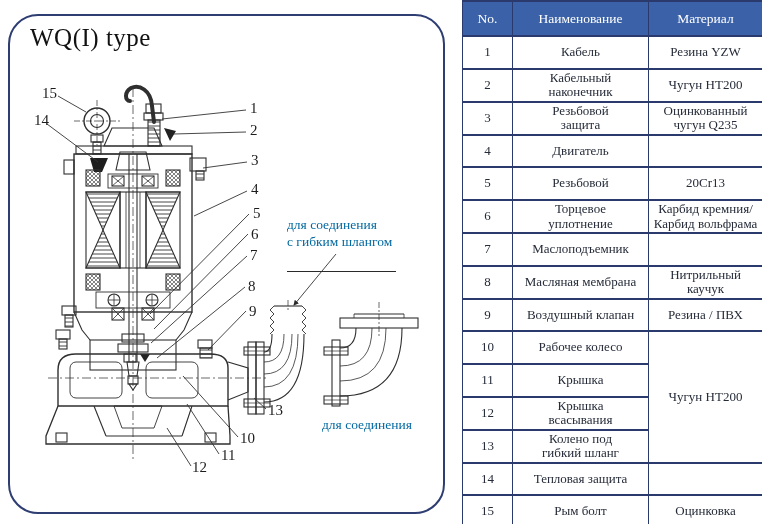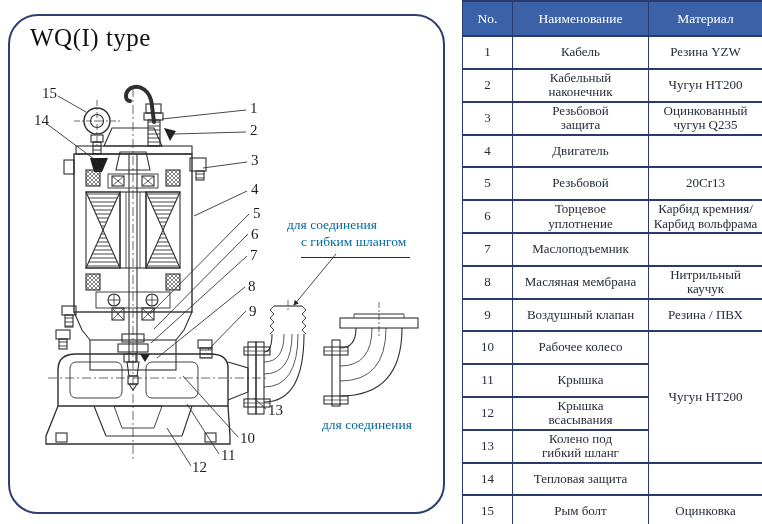--- a/index.html
+++ b/index.html
@@ -6,21 +6,21 @@
   .screen{position:relative;width:762px;height:524px;background:#fff;overflow:hidden;
           font-family:"Liberation Serif", serif;}
   
   .panel{position:absolute;left:8px;top:14px;width:433px;height:496px;
          border:2px solid #2e3e72;border-radius:30px;background:#fff;}
   .diagram-title{position:absolute;left:30px;top:24px;font-size:25px;color:#111;
                  letter-spacing:.5px;}
   svg.draw{position:absolute;left:0;top:0;width:762px;height:524px;pointer-events:none;}
   .callout{position:absolute;font-size:15px;color:#1c1c1c;line-height:1;}
   .caption{position:absolute;font-size:13.5px;color:#0369a1;line-height:1.25;}
-  .caption .ul{border-bottom:1.2px solid #2a2a2a;padding-bottom:6px;padding-right:4px;margin-left:14px;}
+  .caption .ul{border-bottom:1.2px solid #2a2a2a;padding-bottom:20px;padding-right:4px;}
   
   table.spec{position:absolute;left:462px;top:0;width:300px;height:524px;
              border-collapse:collapse;table-layout:fixed;font-size:13px;color:#252b38;}
   table.spec col.c-no{width:50px;} table.spec col.c-name{width:136px;} table.spec col.c-mat{width:114px;}
   table.spec th{background:#3b62a8;color:#ffffff;font-weight:normal;font-size:13.5px;
                 height:31px;border:1.5px solid #2a3a6d;border-top-width:2px;border-bottom-width:2.5px;}
   table.spec td{border:1.5px solid #2a3a6d;border-top-width:2px;border-bottom-width:2px;
                 text-align:center;vertical-align:middle;white-space:pre-line;line-height:1.12;
                 padding:1px 2px;}
   table.spec tbody tr{height:32.6px;}

